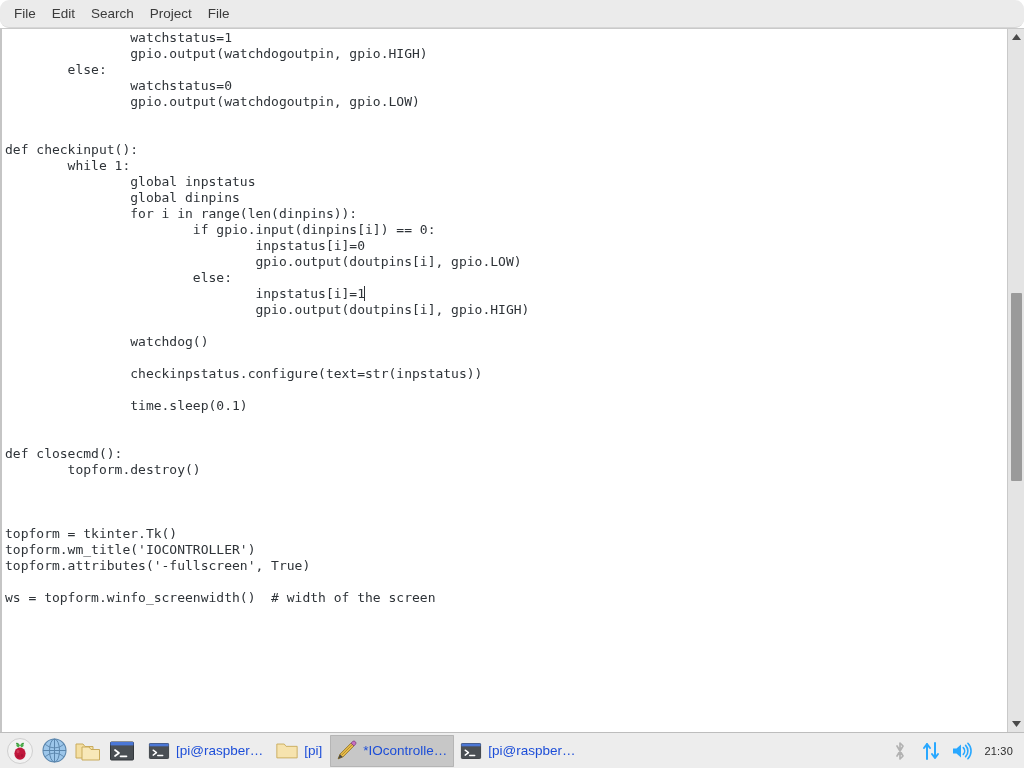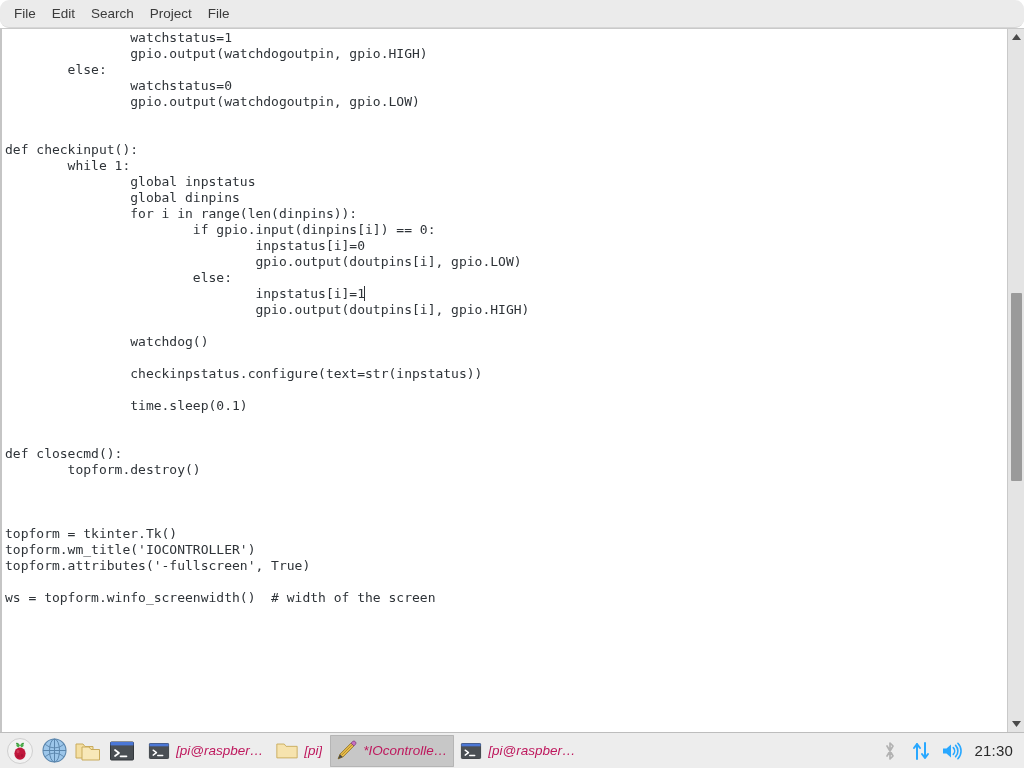--- a/index.html
+++ b/index.html
@@ -201,26 +201,25 @@
     background: transparent;
     border-radius: 1px;
   }
   .win-task.active {
     background: #c7c7c7;
     box-shadow: inset 0 0 0 1px #b5b5b5;
     justify-content: space-between;
   }
   .win-task .label {
     font-size: 13.5px;
-    color: #be185d;
+    color: #1d4ed8;
     white-space: nowrap;
     overflow: hidden;
     text-overflow: clip;
     font-family: "Liberation Sans", sans-serif;
-    font-style: italic;
   }
   .win-icon {
     width: 24px;
     height: 24px;
     flex: 0 0 24px;
     display: flex;
     align-items: center;
     justify-content: center;
   }
 
@@ -234,21 +233,21 @@
   }
   .tray-icon {
     width: 22px;
     height: 26px;
     display: flex;
     align-items: center;
     justify-content: center;
     cursor: pointer;
   }
   .clock {
-    font-size: 15px;
+    font-size: 11px;
     color: #2b2b2b;
     font-family: "Liberation Sans", sans-serif;
     padding-left: 2px;
     letter-spacing: 0.2px;
     cursor: default;
   }
 </style>
 </head>
 <body>
 

